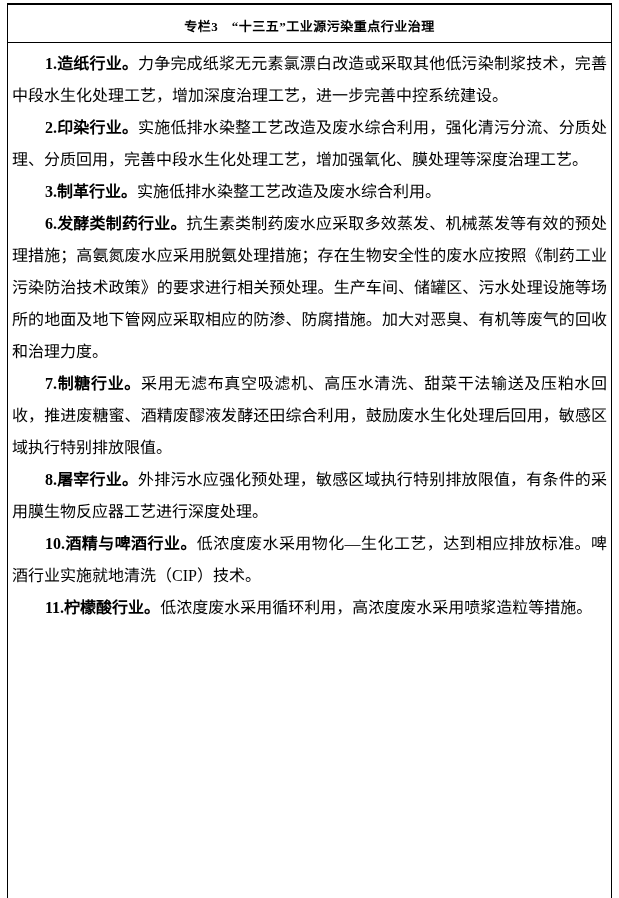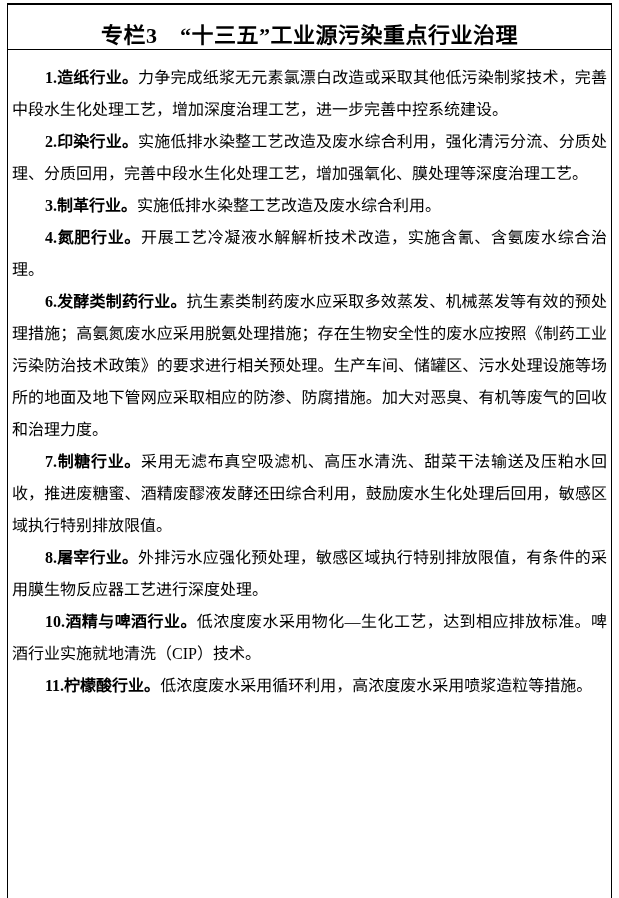--- a/index.html
+++ b/index.html
@@ -26,26 +26,26 @@
     border-left: 1px solid #000000;
     border-right: 1px solid #000000;
     border-top: 2px solid #000000;
     border-bottom: 0;
     background: #ffffff;
     padding: 0 4px;
     min-height: 900px;
   }
   .panel-title {
     height: 33px;
-    margin: 11px -4px;
+    margin: 4px -4px;
     border-bottom: 1px solid #000000;
     display: flex;
     align-items: center;
     justify-content: center;
-    font-size: 22px;
+    font-size: 13px;
     font-weight: bold;
     letter-spacing: 0.5px;
     white-space: pre;
   }
   .panel-body {
     padding-top: 1px;
   }
   .panel-body p.item {
     margin: 0;
     padding: 0;
@@ -64,21 +64,20 @@
 </head>
 <body>
 
 <div class="page">
   <div class="panel">
     <div class="panel-title">专栏3　“十三五”工业源污染重点行业治理</div>
     <div class="panel-body">
         <p class="item"><b>1.造纸行业。</b><span>力争完成纸浆无元素氯漂白改造或采取其他低污染制浆技术，完善中段水生化处理工艺，增加深度治理工艺，进一步完善中控系统建设。</span></p>
         <p class="item"><b>2.印染行业。</b><span>实施低排水染整工艺改造及废水综合利用，强化清污分流、分质处理、分质回用，完善中段水生化处理工艺，增加强氧化、膜处理等深度治理工艺。</span></p>
         <p class="item"><b>3.制革行业。</b><span>实施低排水染整工艺改造及废水综合利用。</span></p>
-        <p class="item"><b>4.氮肥行业。</b><span>开展工艺冷凝液水解解析技术改造，实施含氰、含氨废水综合治理。</span></p>
         <p class="item"><b>6.发酵类制药行业。</b><span>抗生素类制药废水应采取多效蒸发、机械蒸发等有效的预处理措施；高氨氮废水应采用脱氨处理措施；存在生物安全性的废水应按照《制药工业污染防治技术政策》的要求进行相关预处理。生产车间、储罐区、污水处理设施等场所的地面及地下管网应采取相应的防渗、防腐措施。加大对恶臭、有机等废气的回收和治理力度。</span></p>
         <p class="item"><b>7.制糖行业。</b><span>采用无滤布真空吸滤机、高压水清洗、甜菜干法输送及压粕水回收，推进废糖蜜、酒精废醪液发酵还田综合利用，鼓励废水生化处理后回用，敏感区域执行特别排放限值。</span></p>
         <p class="item"><b>8.屠宰行业。</b><span>外排污水应强化预处理，敏感区域执行特别排放限值，有条件的采用膜生物反应器工艺进行深度处理。</span></p>
         <p class="item"><b>10.酒精与啤酒行业。</b><span>低浓度废水采用物化—生化工艺，达到相应排放标准。啤酒行业实施就地清洗（CIP）技术。</span></p>
         <p class="item"><b>11.柠檬酸行业。</b><span>低浓度废水采用循环利用，高浓度废水采用喷浆造粒等措施。</span></p>
       </div>
   </div>
 </div>
 
 </body></html>

